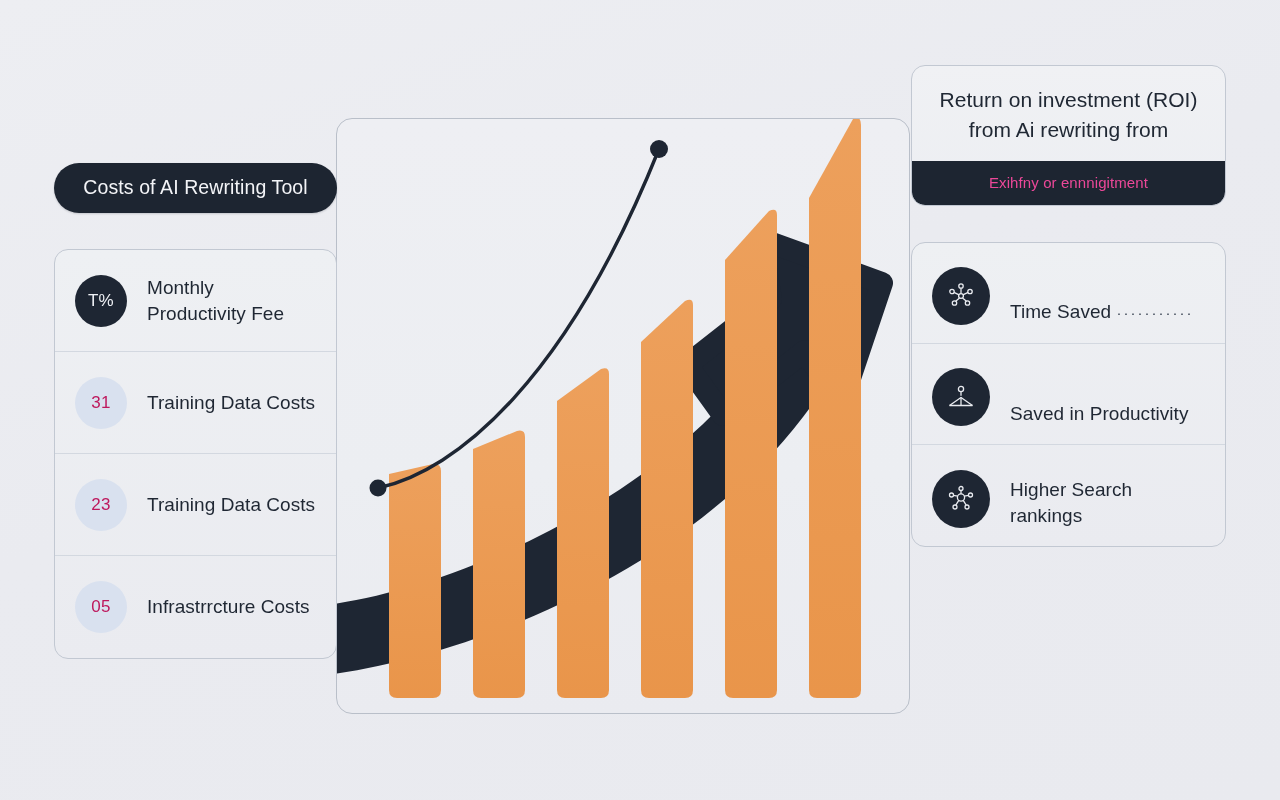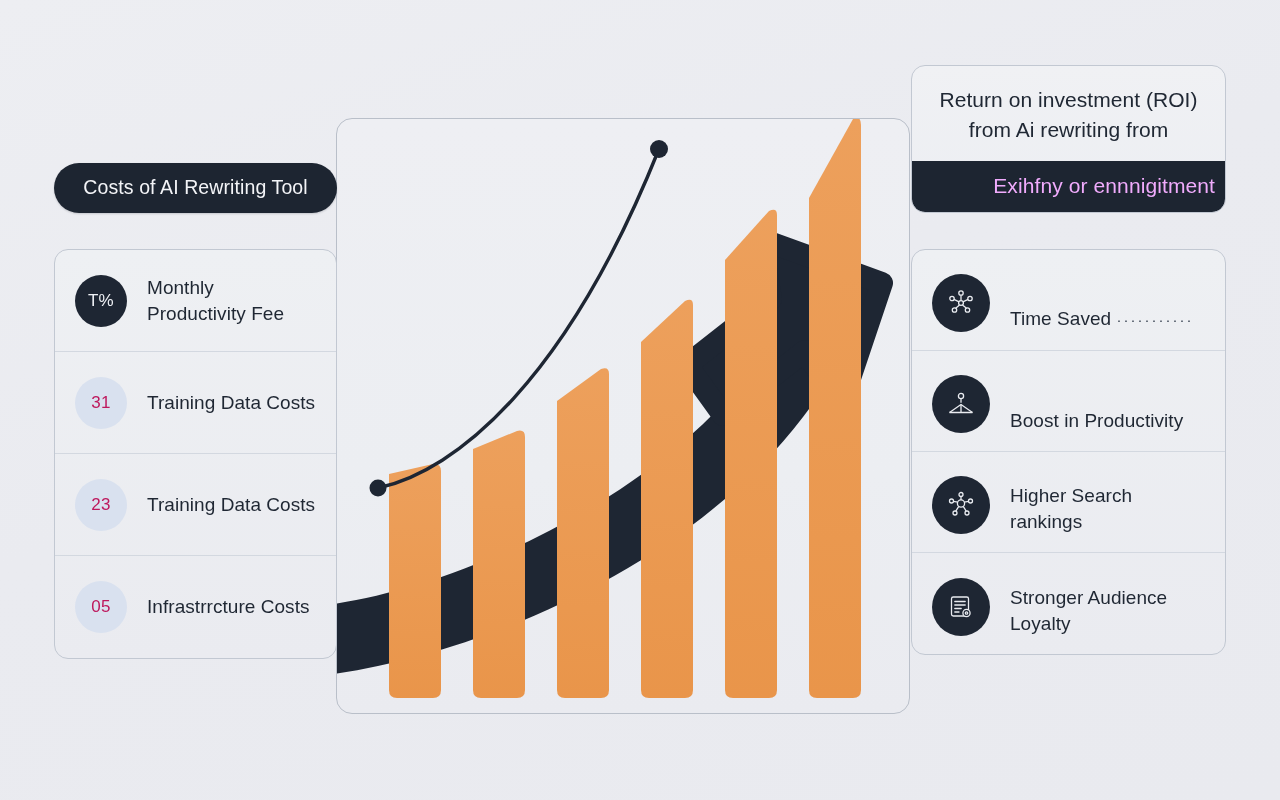--- a/index.html
+++ b/index.html
@@ -112,23 +112,23 @@
   .roi-title {
     padding: 19px 16px 16px 16px;
     font-size: 21px;
     line-height: 30px;
     color: #202834;
     text-align: center;
     letter-spacing: 0.05px;
   }
   .roi-sub {
     background: #1d2531;
-    color: #f0abfc;
-    text-align: right;
-    font-size: 21px;
+    color: #ec4899;
+    text-align: center;
+    font-size: 15px;
     padding: 13px 10px 14px 10px;
     letter-spacing: 0.1px;
     border-bottom-left-radius: 13px;
     border-bottom-right-radius: 13px;
   }
   .right-col .list-card { margin-top: 36px; }
   .right-col .row { min-height: 101px; align-items: flex-end; }
   .icon-circle {
     flex: 0 0 auto;
     width: 58px; height: 58px;
@@ -241,46 +241,35 @@
 
       <div class="row">
         <div class="icon-circle">
           <svg width="30" height="30" viewBox="0 0 30 30" fill="none" stroke="#e9ebf0" stroke-width="1.3" stroke-linejoin="round">
             <circle cx="15" cy="7" r="2.6"></circle>
             <path d="M15 9.6v4.2"></path>
             <path d="M3.5 23.5 15 15.5l11.5 8"></path>
             <path d="M3.5 23.5h11.5M26.5 23.5H15M15 15.5v8"></path>
           </svg>
         </div>
-        <div class="row-label">Boost in Productivity</div>
+        <div class="row-label">Saved in Productivity</div>
       </div>
 
       <div class="row">
         <div class="icon-circle">
           <svg width="30" height="30" viewBox="0 0 30 30" fill="none" stroke="#e9ebf0" stroke-width="1.3">
             <circle cx="15" cy="13.5" r="3.6"></circle>
             <circle cx="15" cy="4.5" r="2"></circle>
             <circle cx="24.5" cy="11" r="2"></circle>
             <circle cx="21" cy="23" r="2"></circle>
             <circle cx="9" cy="23" r="2"></circle>
             <circle cx="5.5" cy="11" r="2"></circle>
             <path d="M15 9.9V6.5M18.2 12.2l4.4-0.8M17.2 16.3l3 4.8M12.8 16.3l-3 4.8M11.8 12.2 7.4 11.4"></path>
           </svg>
         </div>
         <div class="row-label">Higher Search rankings</div>
       </div>
 
-      <div class="row">
-        <div class="icon-circle">
-          <svg width="30" height="30" viewBox="0 0 30 30" fill="none" stroke="#e9ebf0" stroke-width="1.3" stroke-linecap="round">
-            <rect x="5.5" y="5" width="17" height="19" rx="1.8"></rect>
-            <path d="M8.8 9.5h10.4M8.8 13h10.4M8.8 16.5h6.4M8.8 20h4.2"></path>
-            <circle cx="20.5" cy="21" r="3.6" fill="#1e2633"></circle>
-            <circle cx="20.5" cy="21" r="1.2"></circle>
-          </svg>
-        </div>
-        <div class="row-label">Stronger Audience Loyalty</div>
-      </div>
 
     </div>
   </div>
 
 </div>
 
 </body></html>

